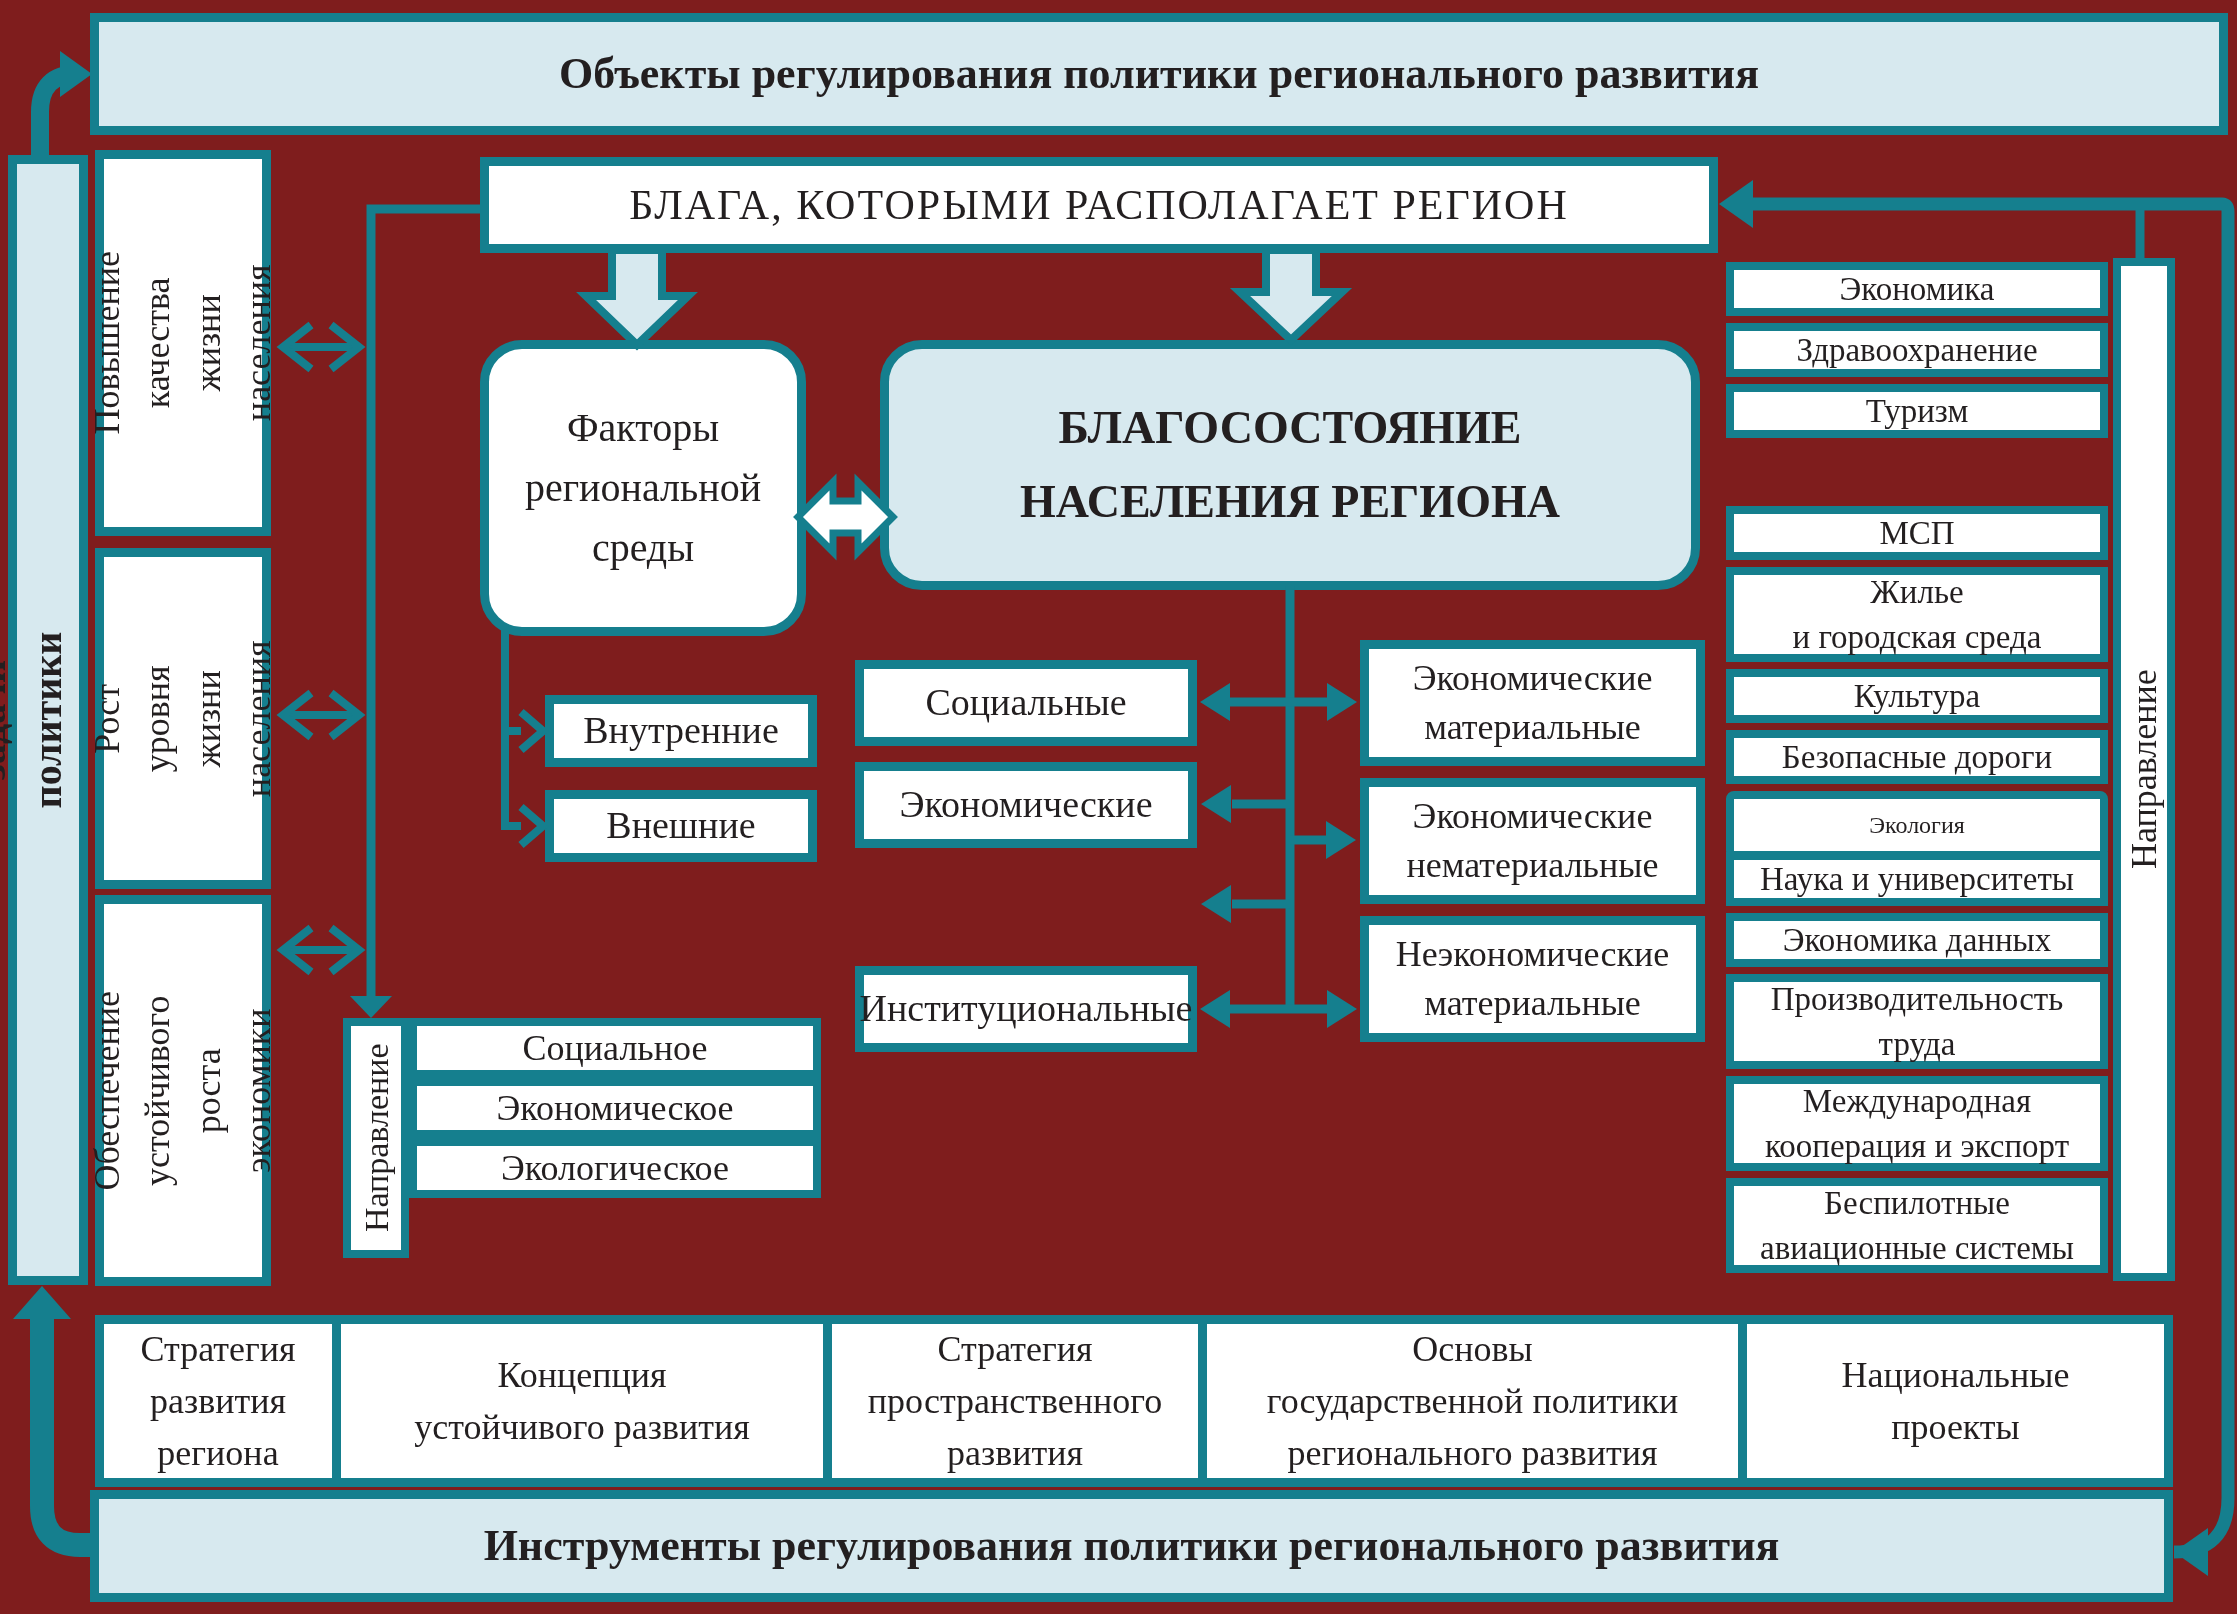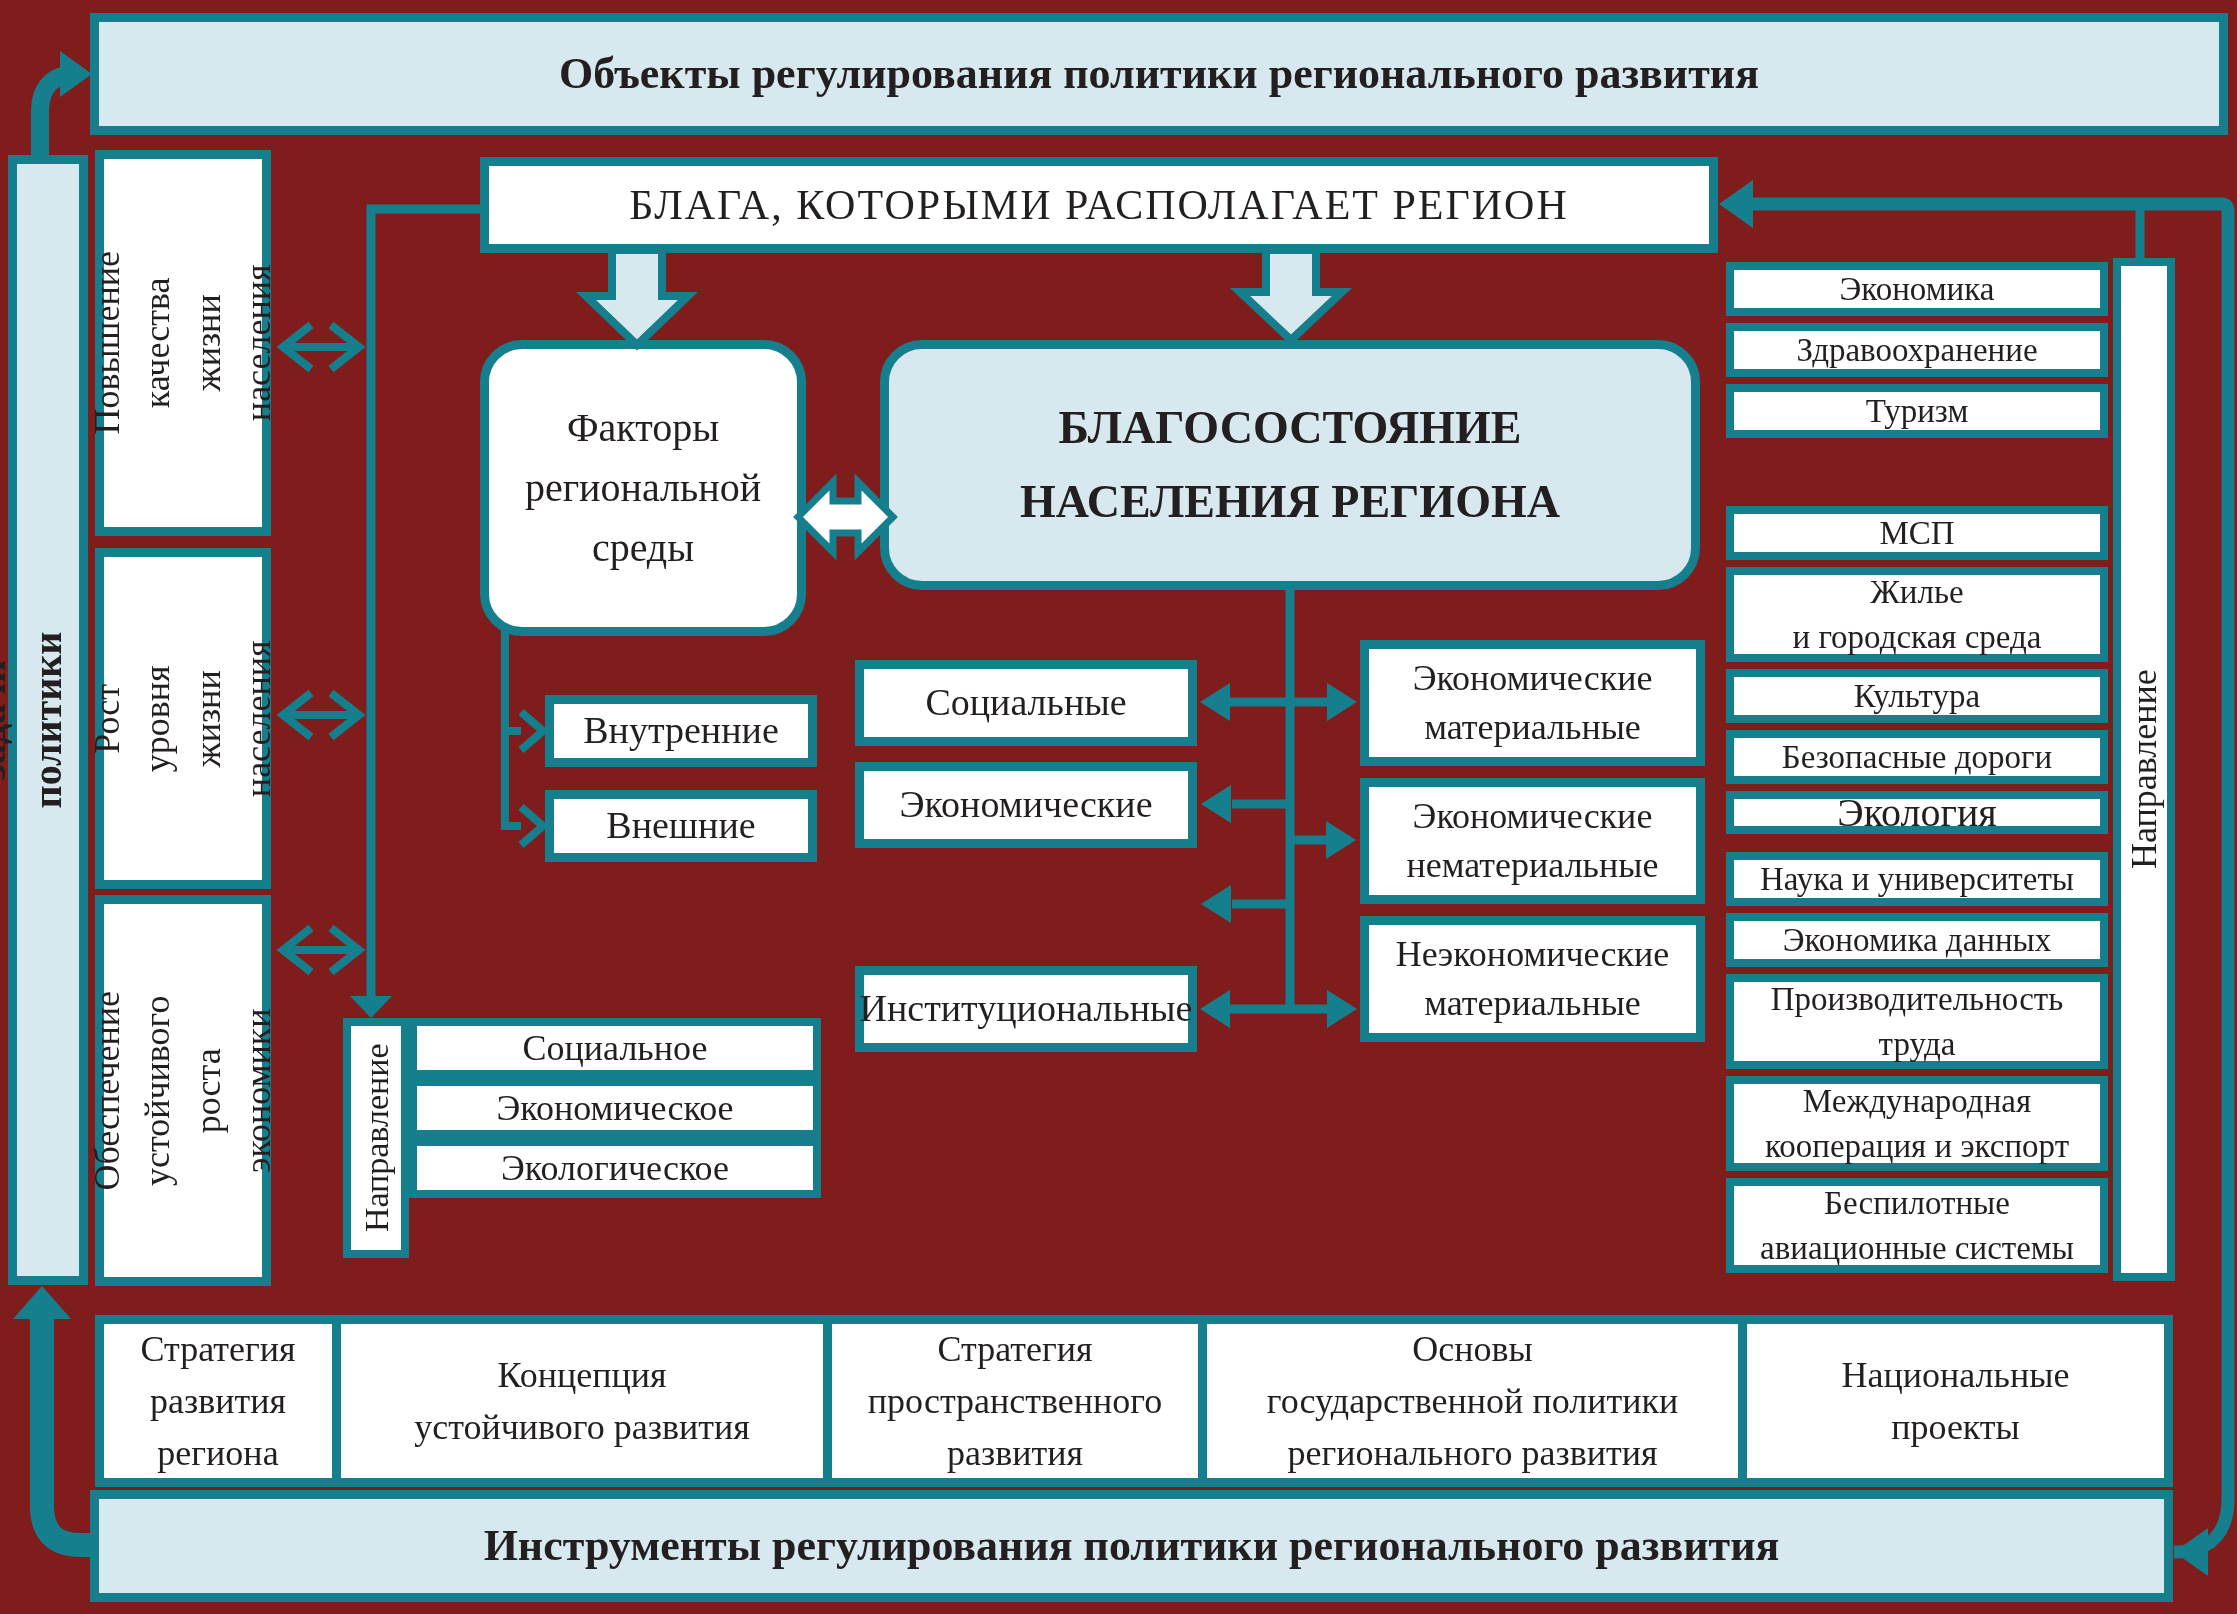--- a/index.html
+++ b/index.html
@@ -118,21 +118,21 @@
     <span>Туризм</span></div>
   <div class="box b8" style="left:1726px;top:506px;width:382px;height:54px;font-size:33px;">
     <span>МСП</span></div>
   <div class="box b8" style="left:1726px;top:567px;width:382px;height:95px;font-size:33px;">
     <span>Жилье
 и городская среда</span></div>
   <div class="box b8" style="left:1726px;top:669px;width:382px;height:54px;font-size:33px;">
     <span>Культура</span></div>
   <div class="box b8" style="left:1726px;top:730px;width:382px;height:54px;font-size:33px;">
     <span>Безопасные дороги</span></div>
-  <div class="box b8" style="left:1726px;top:791px;width:382px;height:43px;font-size:40px;">
+  <div class="box b8" style="left:1726px;top:791px;width:382px;height:68px;font-size:24px;border-radius:8px;">
     <span>Экология</span></div>
   <div class="box b8" style="left:1726px;top:852px;width:382px;height:54px;font-size:33px;">
     <span>Наука и университеты</span></div>
   <div class="box b8" style="left:1726px;top:913px;width:382px;height:54px;font-size:33px;">
     <span>Экономика данных</span></div>
   <div class="box b8" style="left:1726px;top:974px;width:382px;height:95px;font-size:33px;">
     <span>Производительность
 труда</span></div>
   <div class="box b8" style="left:1726px;top:1076px;width:382px;height:95px;font-size:33px;">
     <span>Международная

